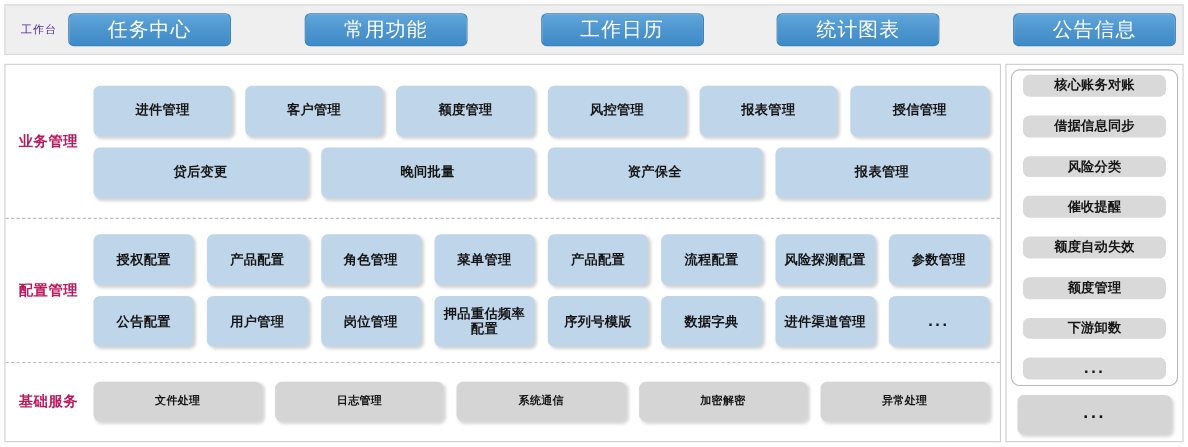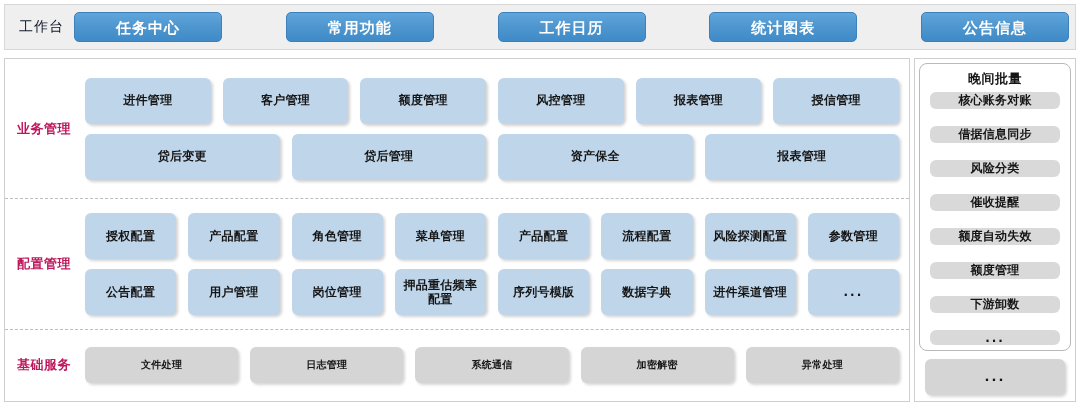--- a/index.html
+++ b/index.html
@@ -28,50 +28,49 @@
     width: 1072px;
     height: 46px;
     background: #efeff0;
     border: 1px solid #d8d8da;
     box-sizing: border-box;
     display: flex;
     align-items: center;
     padding: 0 6px 0 14px;
   }
   .toolbar-title {
-    color: #0f172a;
-    font-size: 14px;
+    color: #4c1d95;
+    font-size: 10px;
     letter-spacing: 1px;
     white-space: nowrap;
     margin-right: 10px;
     flex: 0 0 auto;
   }
   .tabs {
     display: flex;
     flex: 1 1 auto;
     align-items: center;
     justify-content: space-between;
     height: 100%;
   }
   .tab {
     flex: 0 0 auto;
     width: 148px;
     height: 30px;
     line-height: 30px;
     text-align: center;
     color: #ffffff;
-    font-size: 15px;
+    font-size: 18px;
     letter-spacing: 1px;
     border-radius: 5px;
     background: linear-gradient(180deg, #60a6dd 0%, #4f96ce 48%, #3e8bc8 100%);
     border: 1px solid #3c81bb;
     box-sizing: border-box;
     cursor: pointer;
     user-select: none;
-    font-weight: bold;
   }
 
   
   .stage {
     position: absolute;
     left: 4px;
     top: 58px;
     width: 906px;
     height: 344px;
     background: #ffffff;
@@ -239,21 +238,21 @@
         <div class="row">
           <div class="card card-blue">进件管理</div>
           <div class="card card-blue">客户管理</div>
           <div class="card card-blue">额度管理</div>
           <div class="card card-blue">风控管理</div>
           <div class="card card-blue">报表管理</div>
           <div class="card card-blue">授信管理</div>
         </div>
         <div class="row">
           <div class="card card-blue">贷后变更</div>
-          <div class="card card-blue">贷后管理</div>
+          <div class="card card-blue">晚间批量</div>
           <div class="card card-blue">资产保全</div>
           <div class="card card-blue">报表管理</div>
         </div>
       </div>
     </div>
 
     <div class="band band-cfg band-sep">
       <div class="band-label">配置管理</div>
       <div class="band-body">
         <div class="row">
@@ -289,21 +288,20 @@
           <div class="card card-gray">加密解密</div>
           <div class="card card-gray">异常处理</div>
         </div>
       </div>
     </div>
 
   </div>
 
   <div class="sidepanel-wrap">
     <div class="sidepanel">
-      <div class="sidepanel-title">晚间批量</div>
       <div class="sidepanel-list">
         <div class="side-item">核心账务对账</div>
         <div class="side-item">借据信息同步</div>
         <div class="side-item">风险分类</div>
         <div class="side-item">催收提醒</div>
         <div class="side-item">额度自动失效</div>
         <div class="side-item">额度管理</div>
         <div class="side-item">下游卸数</div>
         <div class="side-item ellipsis-dots">...</div>
       </div>

